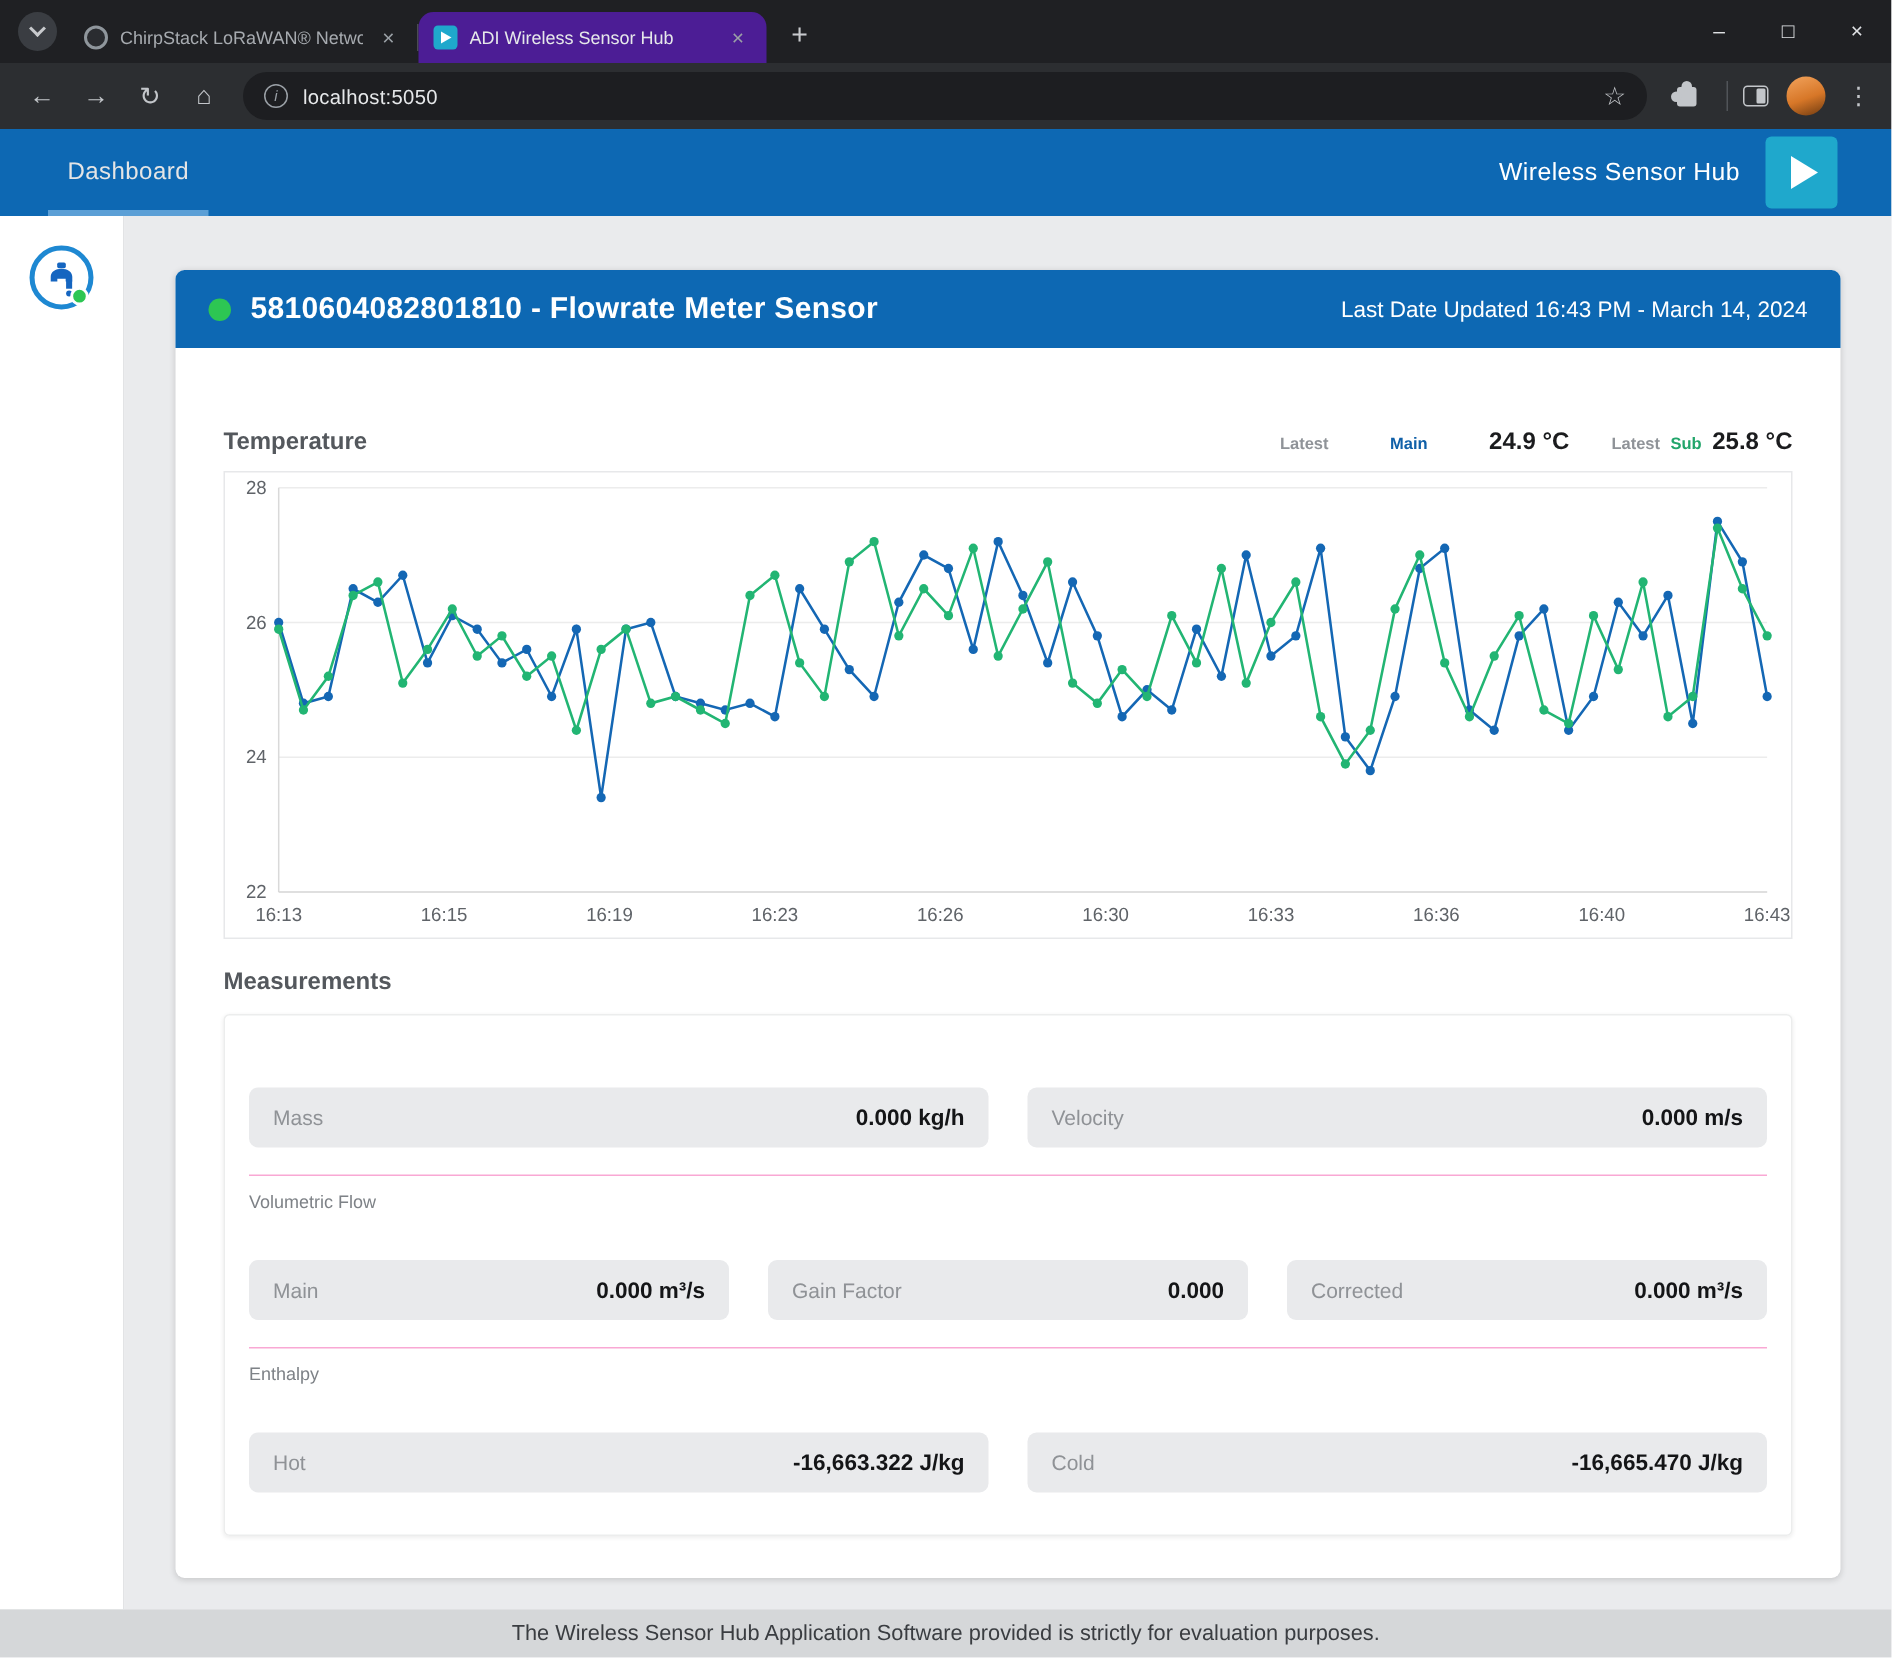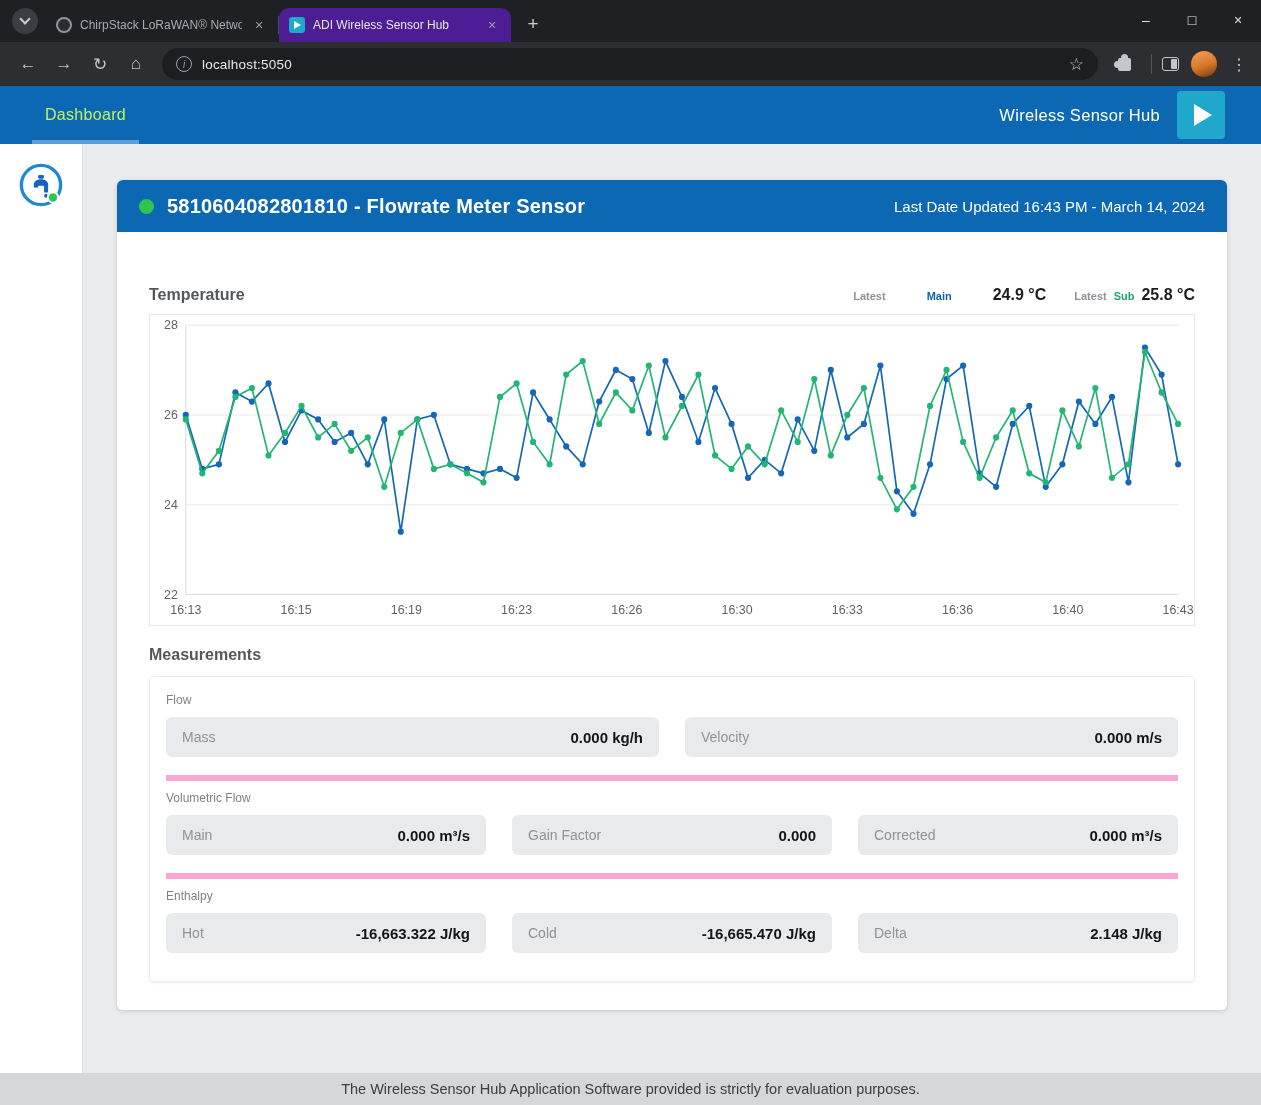--- a/index.html
+++ b/index.html
@@ -36,21 +36,21 @@
   .puzzle-icon::before { content:""; position:absolute; width:7px; height:7px; border-radius:50%; background:#c3c6ca; top:-4px; left:3px; }
   .puzzle-icon::after { content:""; position:absolute; width:7px; height:7px; border-radius:50%; background:#c3c6ca; left:-4px; top:3px; }
   .toolbar-divider { width:1px; height:20px; background:#515459; margin:0 6px; }
   .panel-icon { width:17px; height:14px; border:1.5px solid #c3c6ca; border-radius:3px; position:relative; flex:none; }
   .panel-icon::after { content:""; position:absolute; right:1px; top:1px; bottom:1px; width:6px; background:#c3c6ca; border-radius:1px; }
   .avatar { width:26px; height:26px; border-radius:50%; background:linear-gradient(160deg,#f2a35c 0%,#d77728 55%,#6e3a10 100%); margin:0 8px; flex:none; }
   .kebab { color:#c3c6ca; font-size:16px; width:20px; text-align:center; }
 
   
   .navbar { height:58px; background:#0d68b3; display:flex; align-items:center; padding:0 36px 0 32px; flex:none; }
-  .nav-dashboard { position:relative; height:100%; display:flex; align-items:center; padding:0 13px; color:#bef264; font-size:16px; font-weight:500; letter-spacing:.3px; }
+  .nav-dashboard { position:relative; height:100%; display:flex; align-items:center; padding:0 13px; color:#e5e5e5; font-size:16px; font-weight:500; letter-spacing:.3px; }
   .nav-underline { position:absolute; left:0; right:0; bottom:0; height:4px; background:#5b9fd6; }
   .nav-right { margin-left:auto; display:flex; align-items:center; gap:17px; }
   .app-title { color:#fff; font-size:16.5px; font-weight:500; letter-spacing:.3px; }
   .logo-square { width:48px; height:48px; background:#1fa8cc; border-radius:4px; display:flex; align-items:center; justify-content:center; }
   .logo-square .tri { border-width:11px 0 11px 18px; border-color:transparent transparent transparent #fff; margin-left:4px; }
 
   
   .app-body { flex:1; display:flex; overflow:hidden; background:#eaebed; }
   .sidebar { width:83px; background:#fff; border-right:1px solid #e2e3e5; display:flex; justify-content:center; align-items:flex-start; padding-top:18px; flex:none; }
   .main { flex:1; padding:36px 34px 0; overflow:hidden; }
@@ -72,23 +72,23 @@
   .legend-value { font-size:16px; font-weight:700; color:#1b1c1e; }
   .legend-gap { width:14px; }
 
   .chart-box { border:1px solid #e7e8ea; height:312px; margin-bottom:20px; }
   .chart-box svg { width:100%; height:100%; display:block; }
   .tick { font-size:12.5px; fill:#5f6368; font-family:"Liberation Sans", sans-serif; }
 
   .measurements-heading { font-size:16px; font-weight:700; color:#54585d; margin:4px 0 12px; }
   .measure-panel { border:1px solid #eceded; border-radius:4px; box-shadow:0 1px 3px rgba(0,0,0,.07); padding:6px 16px 10px; }
   .measure-group { padding:10px 0 18px; }
-  .measure-group + .measure-group { border-top:6px solid #f9a8d4; }
+  .measure-group + .measure-group { border-top:1px solid #f9a8d4; }
   .group-label { font-size:12px; color:#7e8287; margin-bottom:10px; }
-  .fields-row { display:flex; gap:26px; }
+  .fields-row { display:flex; gap:26px;margin-top:32px; }
   .field { flex:1; background:#e9eaec; border-radius:6px; height:40px; display:flex; align-items:center; padding:0 16px; }
   .field-label { font-size:14px; color:#8f9296; }
   .field-value { margin-left:auto; font-size:15px; font-weight:700; color:#141517; }
 
   .footer { height:32px; background:#d5d7d9; display:flex; align-items:center; justify-content:center; font-size:14.5px; color:#3a3d41; flex:none; }
 </style>
 </head>
 <body>
 
 <div class="screen">
@@ -331,21 +331,20 @@
                 <circle cx="1017.4" cy="76.5" r="3.1" fill="#22b573"></circle>
                 <circle cx="1034.0" cy="107.5" r="3.1" fill="#22b573"></circle>
               </svg>
           </div>
 
           <div class="measurements-heading">Measurements</div>
 
           <div class="measure-panel">
 
             <div class="measure-group">
-              <div class="group-label">Flow</div>
               <div class="fields-row">
                 <div class="field">
                   <span class="field-label">Mass</span>
                   <span class="field-value">0.000 kg/h</span>
                 </div>
                 <div class="field">
                   <span class="field-label">Velocity</span>
                   <span class="field-value">0.000 m/s</span>
                 </div>
               </div>
@@ -372,24 +371,20 @@
             <div class="measure-group">
               <div class="group-label">Enthalpy</div>
               <div class="fields-row">
                 <div class="field">
                   <span class="field-label">Hot</span>
                   <span class="field-value">-16,663.322 J/kg</span>
                 </div>
                 <div class="field">
                   <span class="field-label">Cold</span>
                   <span class="field-value">-16,665.470 J/kg</span>
-                </div>
-                <div class="field">
-                  <span class="field-label">Delta</span>
-                  <span class="field-value">2.148 J/kg</span>
                 </div>
               </div>
             </div>
 
           </div>
         </div>
       </div>
     </main>
   </div>
 

